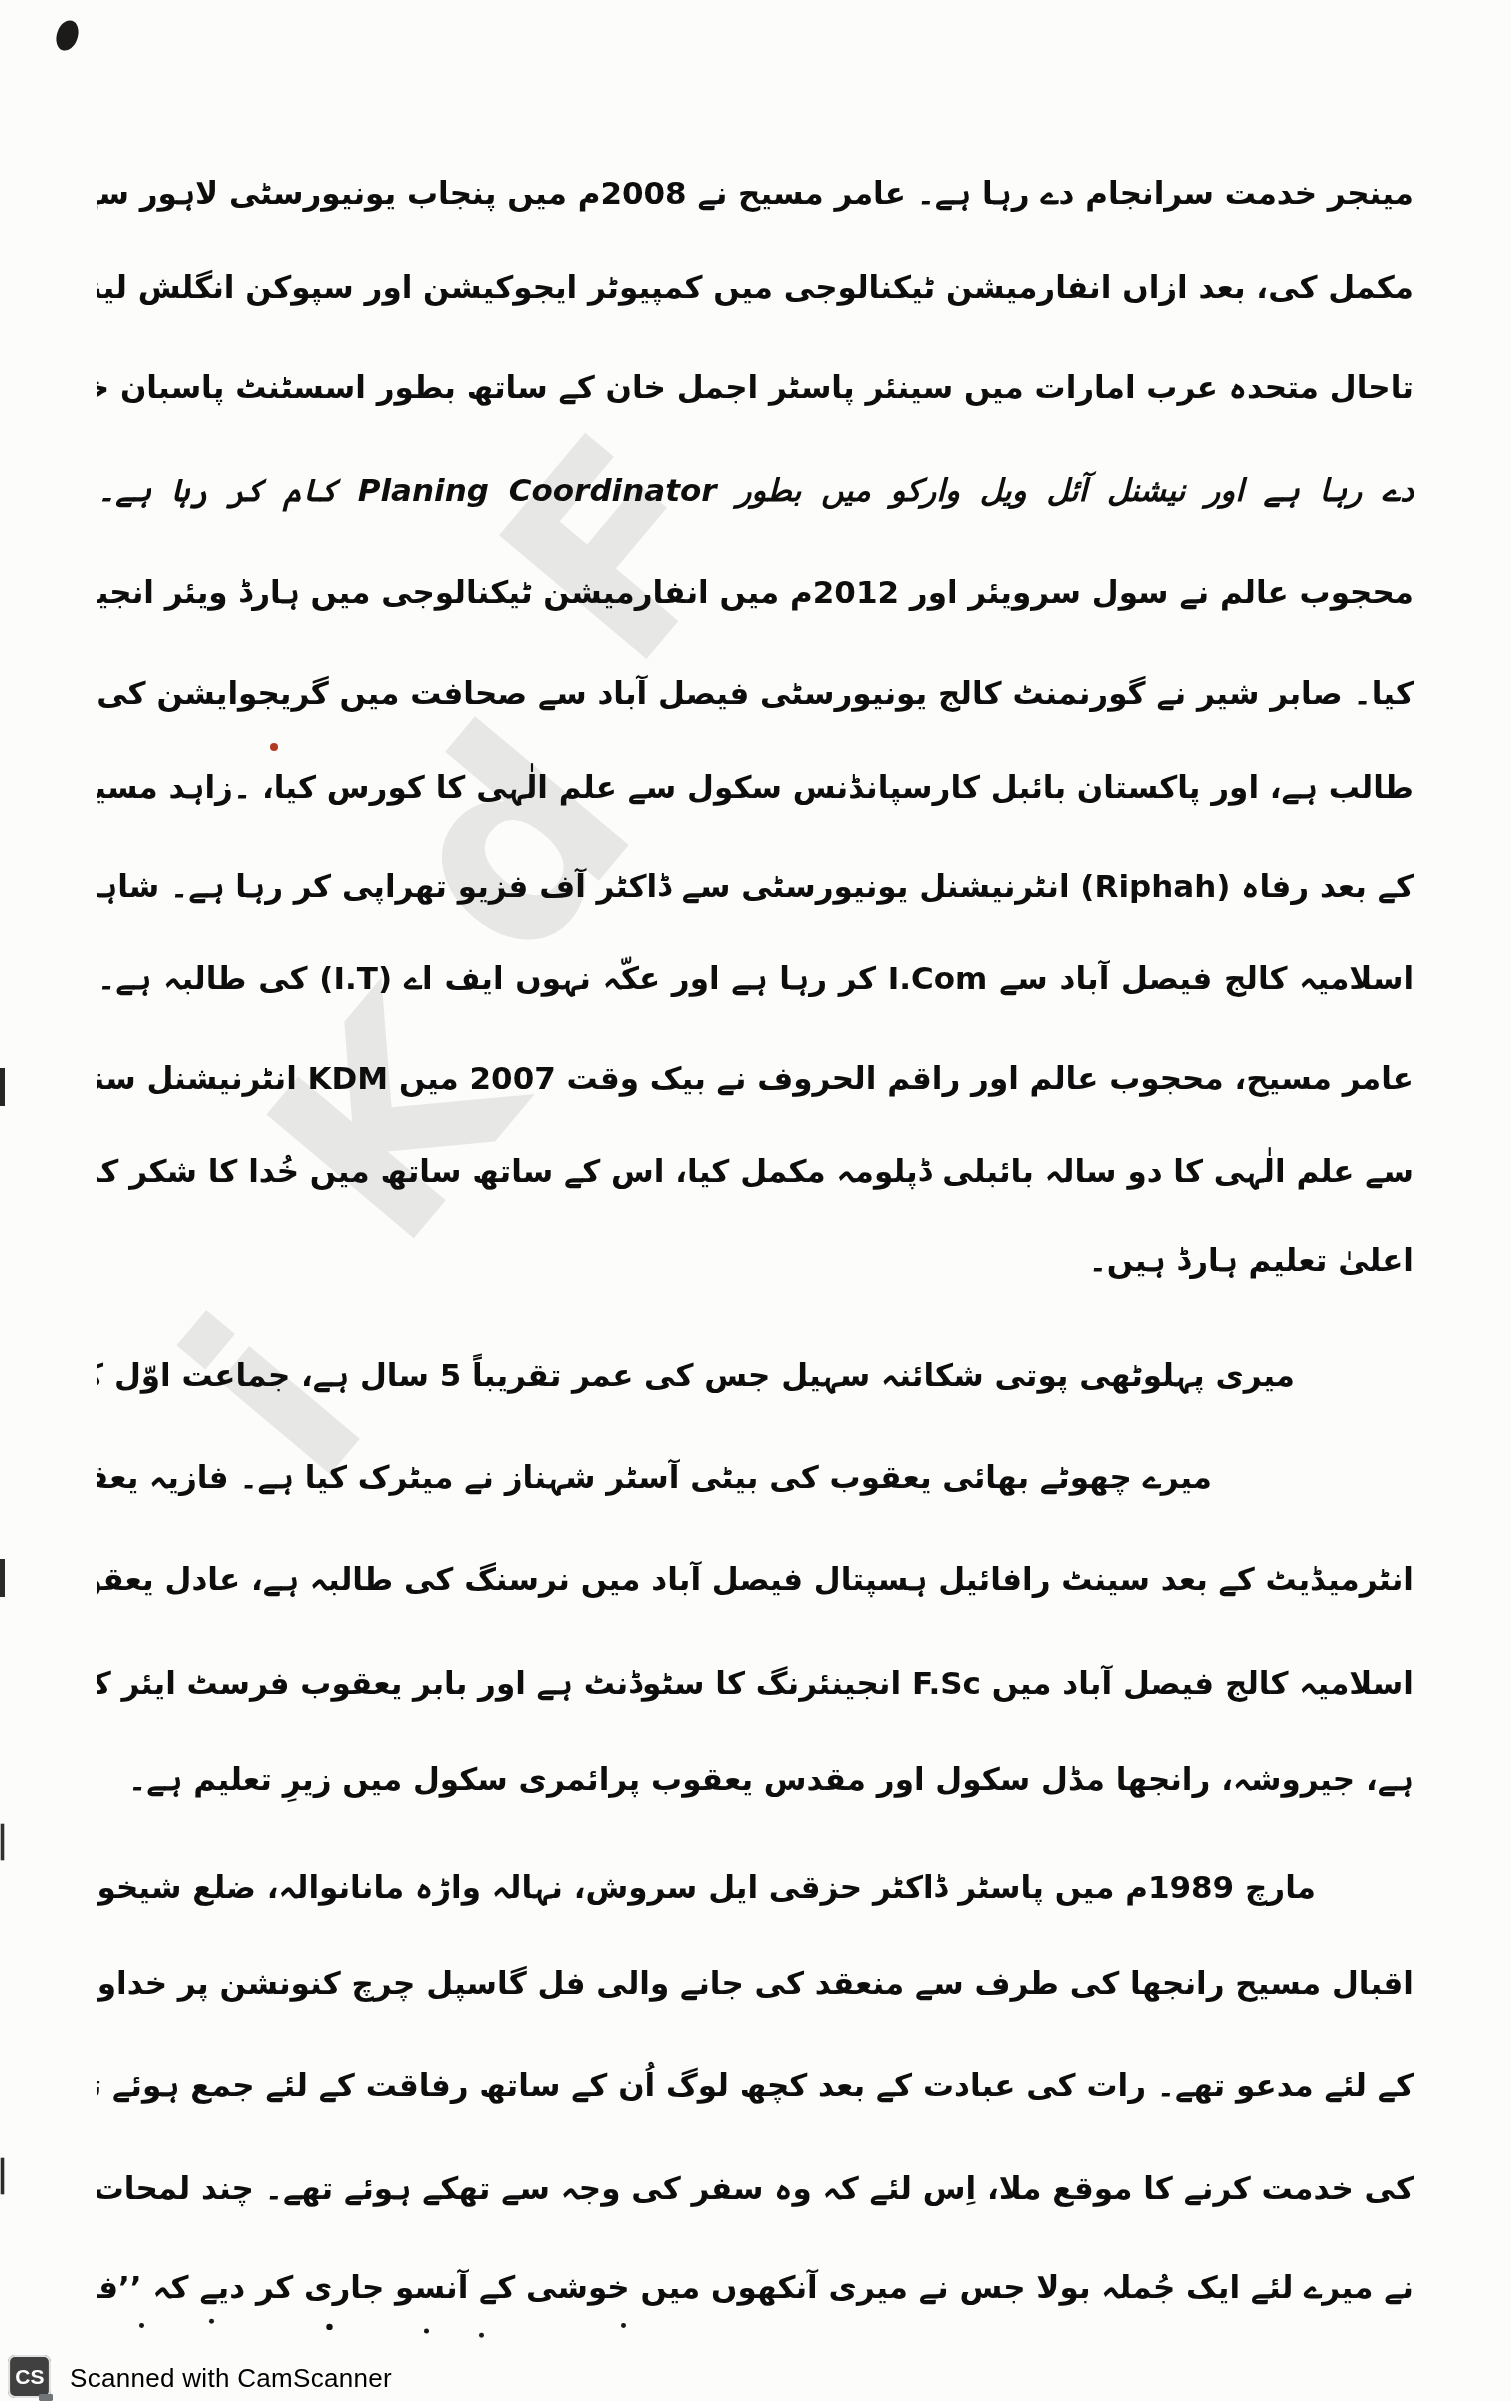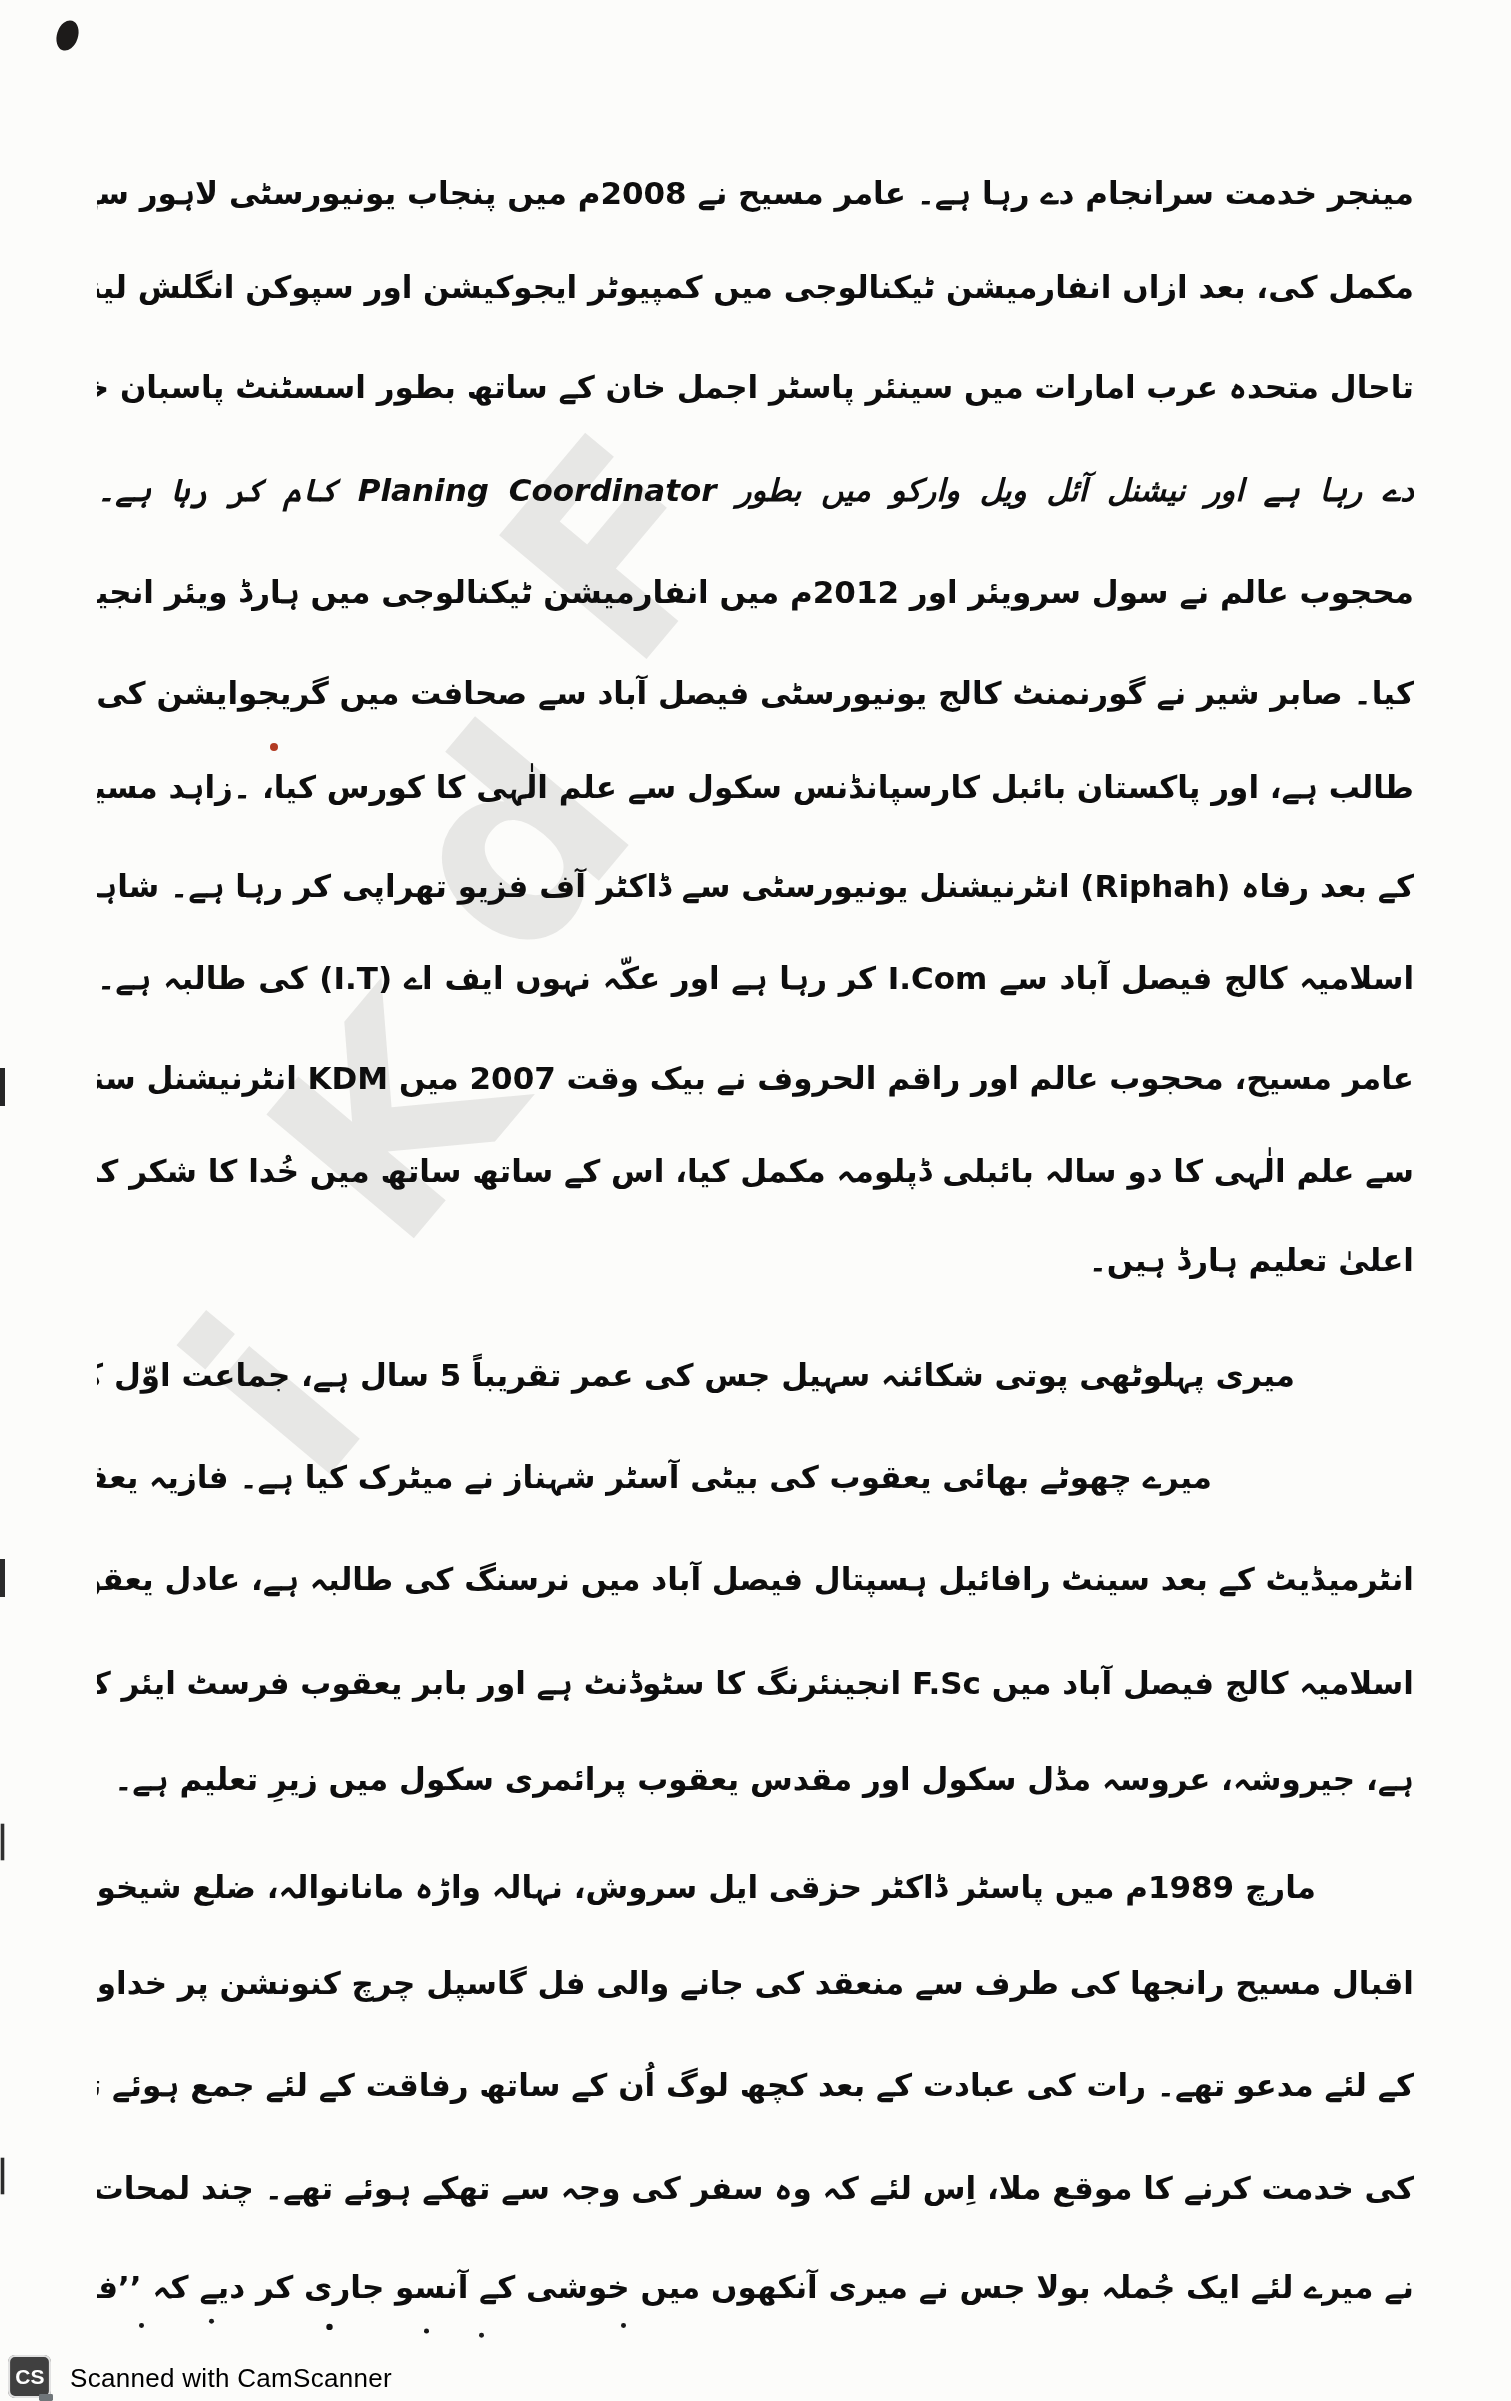--- a/index.html
+++ b/index.html
@@ -112,21 +112,21 @@
     <div class="line" style="top:748px;">طالب ہے، اور پاکستان بائبل کارسپانڈنس سکول سے علم الٰہی کا کورس کیا، ۔زاہد مسیح F.Sc میڈیکل</div>
     <div class="line" style="top:847px;">کے بعد رفاہ (Riphah) انٹرنیشنل یونیورسٹی سے ڈاکٹر آف فزیو تھراپی کر رہا ہے۔ شاہد مسیح گورنمنٹ</div>
     <div class="line" style="top:939px;">اسلامیہ کالج فیصل آباد سے I.Com کر رہا ہے اور عکّہ نہوں ایف اے (I.T) کی طالبہ ہے۔</div>
     <div class="line" style="top:1039px;">عامر مسیح، محجوب عالم اور راقم الحروف نے بیک وقت 2007 میں KDM انٹرنیشنل سنٹر کوریا کی طرف</div>
     <div class="line" style="top:1132px;">سے علم الٰہی کا دو سالہ بائبلی ڈپلومہ مکمل کیا، اس کے ساتھ ساتھ میں خُدا کا شکر کرتا ہوں کہ بہوئیں بھی</div>
     <div class="line rs" style="top:1221px;">اعلیٰ تعلیم ہارڈ ہیں۔</div>
     <div class="line ind-m" style="top:1336px;">میری پہلوٹھی پوتی شکائنہ سہیل جس کی عمر تقریباً 5 سال ہے، جماعت اوّل کی طالبہ ہے۔</div>
     <div class="line ind-l rs" style="top:1438px;">میرے چھوٹے بھائی یعقوب کی بیٹی آسٹر شہناز نے میٹرک کیا ہے۔ فازیہ یعقوب</div>
     <div class="line" style="top:1540px;">انٹرمیڈیٹ کے بعد سینٹ رافائیل ہسپتال فیصل آباد میں نرسنگ کی طالبہ ہے، عادل یعقوب گورنمنٹ</div>
     <div class="line" style="top:1644px;">اسلامیہ کالج فیصل آباد میں F.Sc انجینئرنگ کا سٹوڈنٹ ہے اور بابر یعقوب فرسٹ ایئر کا سٹوڈنٹ</div>
-    <div class="line rs" style="top:1740px;">ہے، جیروشہ، عروسہ مڈل سکول اور مقدس یعقوب پرائمری سکول میں زیرِ تعلیم ہے۔</div>
+    <div class="line rs" style="top:1740px;">ہے، جیروشہ، رانجھا مڈل سکول اور مقدس یعقوب پرائمری سکول میں زیرِ تعلیم ہے۔</div>
     <div class="line ind-s" style="top:1848px;">مارچ 1989م میں پاسٹر ڈاکٹر حزقی ایل سروش، نہالہ واڑہ مانانوالہ، ضلع شیخوپورہ میں پادری</div>
     <div class="line" style="top:1944px;">اقبال مسیح رانجھا کی طرف سے منعقد کی جانے والی فل گاسپل چرچ کنونشن پر خداوند کے کلام کی خدمت</div>
     <div class="line" style="top:2046px;">کے لئے مدعو تھے۔ رات کی عبادت کے بعد کچھ لوگ اُن کے ساتھ رفاقت کے لئے جمع ہوئے تو مجھے اُن</div>
     <div class="line" style="top:2149px;">کی خدمت کرنے کا موقع ملا، اِس لئے کہ وہ سفر کی وجہ سے تھکے ہوئے تھے۔ چند لمحات کے بعد اُنہوں</div>
     <div class="line" style="top:2248px;">نے میرے لئے ایک جُملہ بولا جس نے میری آنکھوں میں خوشی کے آنسو جاری کر دیے کہ ’’فلک شیر</div>
   </div>
 
   <div>
     <div class="footer-badge">CS</div>
     <div class="footer-fold"></div>

